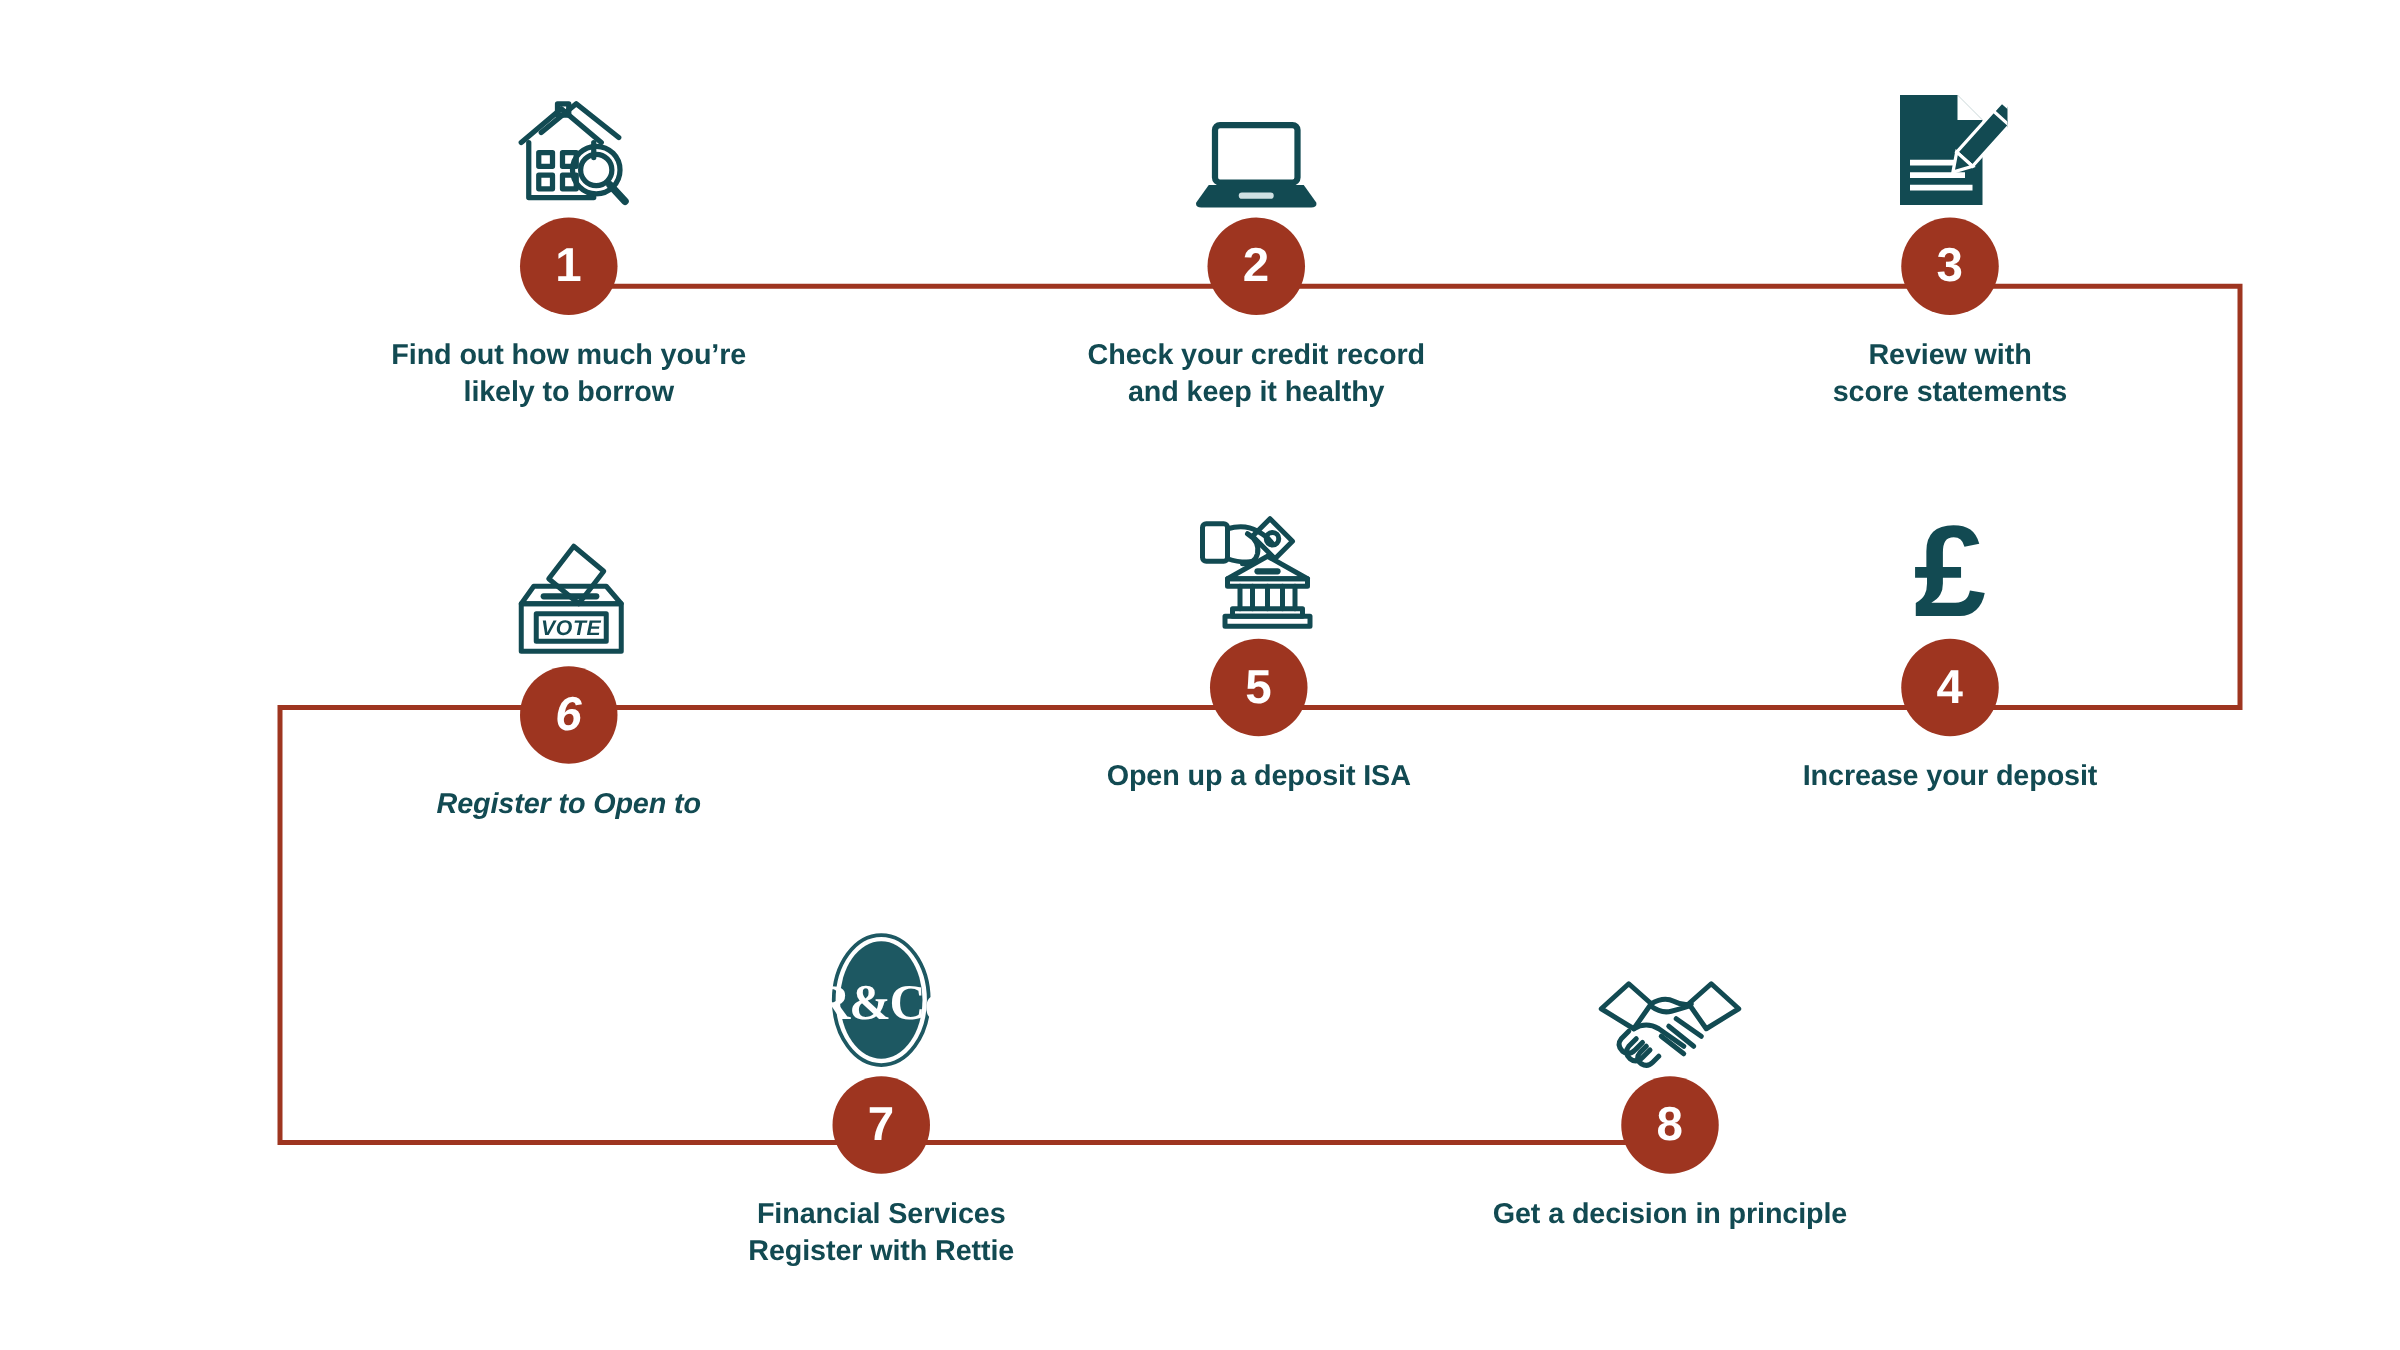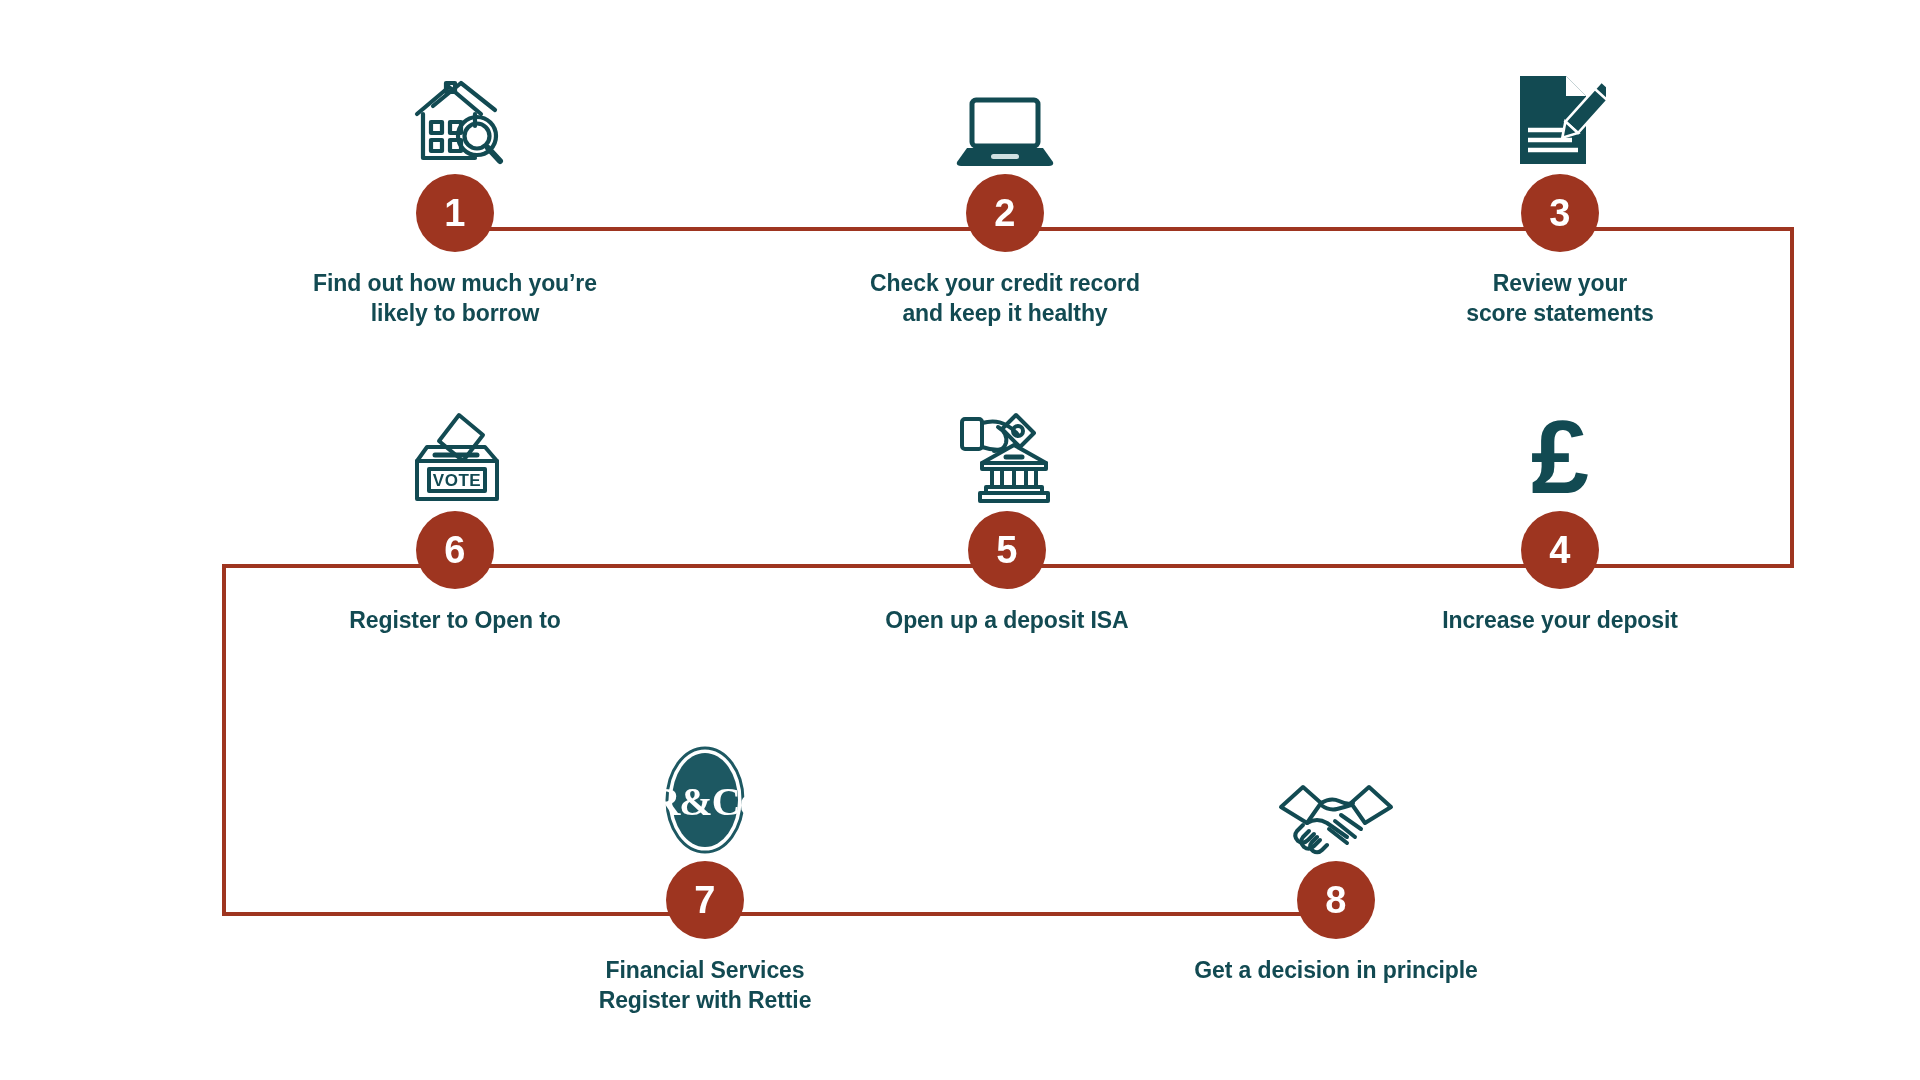--- a/index.html
+++ b/index.html
@@ -73,21 +73,21 @@
     letter-spacing: -0.1px;
   }
   .caption .ln { display: block; }
 
   
   #step-1 { left: 455px; top: 58px; }
   #step-2 { left: 1005px; top: 58px; }
   #step-3 { left: 1560px; top: 58px; }
   #step-4 { left: 1560px; top: 395px; }
   #step-5 { left: 1007px; top: 395px; }
-  #step-6 { left: 455px; top: 395px; }
+  #step-6 { left: 455px; top: 417px; font-style: italic; }
   #step-7 { left: 705px; top: 745px; }
   #step-8 { left: 1336px; top: 745px; }
 </style>
 </head>
 <body>
 
 <div id="infographic">
 
   <svg id="connectors" viewBox="0 0 1920 1080" width="1920" height="1080" aria-hidden="true">
     <g fill="none" stroke="#9e3520" stroke-width="4" stroke-linecap="square" stroke-linejoin="miter">
@@ -162,21 +162,21 @@
         </g>
         <g transform="rotate(42 60 52)">
           <rect x="52" y="10" width="17" height="46" fill="#124a52" stroke="#ffffff" stroke-width="2.6"></rect>
           <path d="M52 56 L60.5 70 L69 56 Z" fill="#124a52" stroke="#ffffff" stroke-width="2.6"></path>
           <rect x="52" y="2" width="17" height="10" fill="#124a52" stroke="#ffffff" stroke-width="2.6"></rect>
         </g>
       </svg>
     </div>
     <div class="badge">3</div>
     <div class="caption">
-      <span class="ln">Review your</span>
+      <span class="ln">Review with</span>
       <span class="ln">score statements</span>
     </div>
   </div>
 
   <div class="step" id="step-4">
     <div class="icon-box">
       <svg width="86" height="98" viewBox="0 0 86 98">
         <text x="43" y="86" text-anchor="middle" font-family="'Liberation Sans', sans-serif" font-size="104" font-weight="bold" fill="#124a52">£</text>
       </svg>
     </div>

